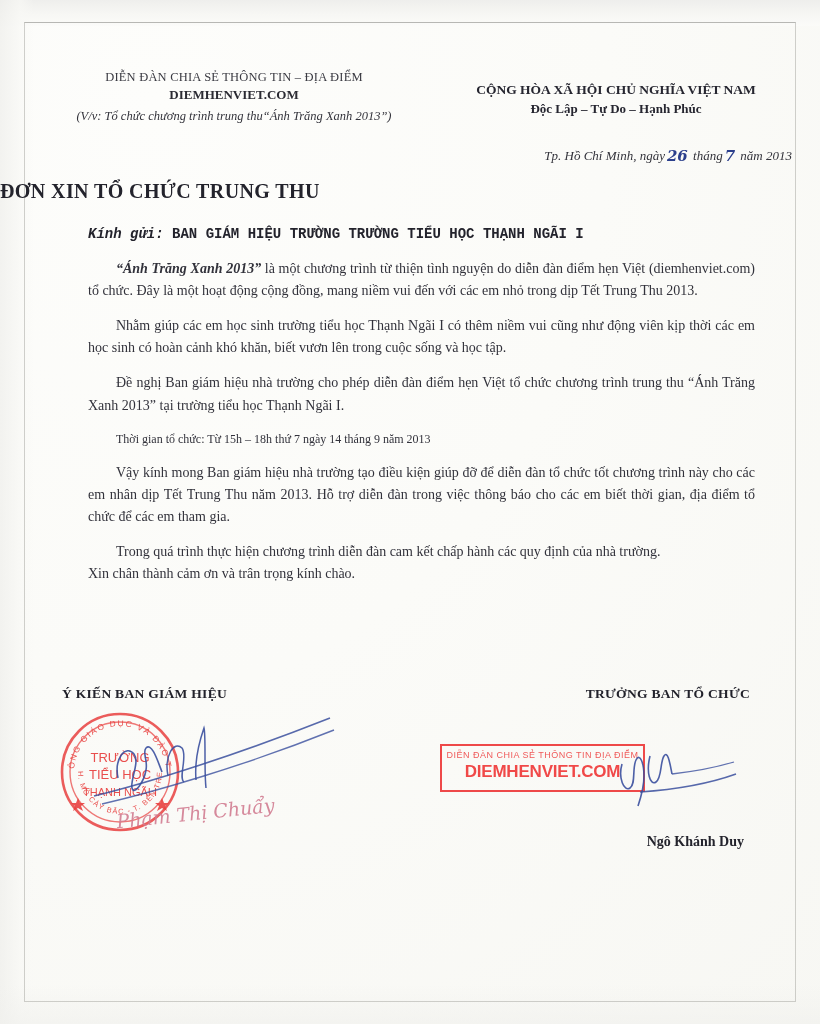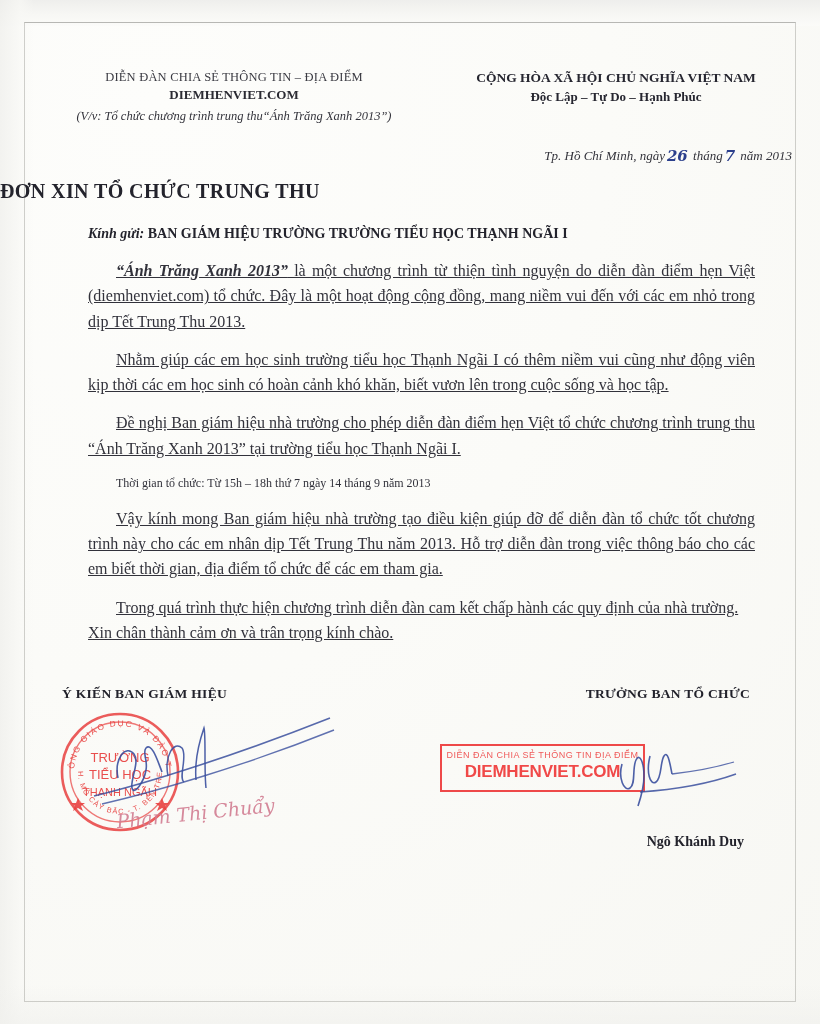--- a/index.html
+++ b/index.html
@@ -72,21 +72,21 @@
   .hdr {
     position: absolute;
     top: 70px; left: 0;
     width: 820px;
     display: flex;
     justify-content: space-between;
     padding: 0 34px;
     box-sizing: border-box;
   }
   .hdr-left { width: 400px; text-align: center; }
-  .hdr-right { width: 340px; text-align: center; }
+  .hdr-right { width: 340px; text-align: center; margin-top: 12px; }
 
   .hdr-line1 {
     font-size: 12.5px;
     letter-spacing: .2px;
     color: #3a3a42;
     white-space: nowrap;
   }
   .hdr-line2 {
     font-weight: bold;
     font-size: 13px;
@@ -151,33 +151,33 @@
     position: absolute;
     top: 226px;
     left: 88px;
     width: 684px;
   }
   .recipient {
     font-size: 14px;
     font-weight: bold;
     color: #23232c;
     margin-bottom: 16px;
+    font-family: Liberation Mono, monospace;
   }
   .recipient .kg {
     font-style: italic;
     font-weight: bold;
   }
   p.para {
     margin: 0 17px 13px 0;
-    font-size: 16px;
+    font-size: 14px;
     line-height: 1.58;
     text-align: justify;
     text-indent: 28px;
     color: #32323b;
-    text-decoration: underline;
   }
   p.line {
     margin: 0 0 13px 0;
     font-size: 12px;
     line-height: 1.58;
     text-indent: 28px;
     color: #32323b;
   }
   .em { font-style: italic; font-weight: bold; }
   .faded { color: #b9b9bd; }

